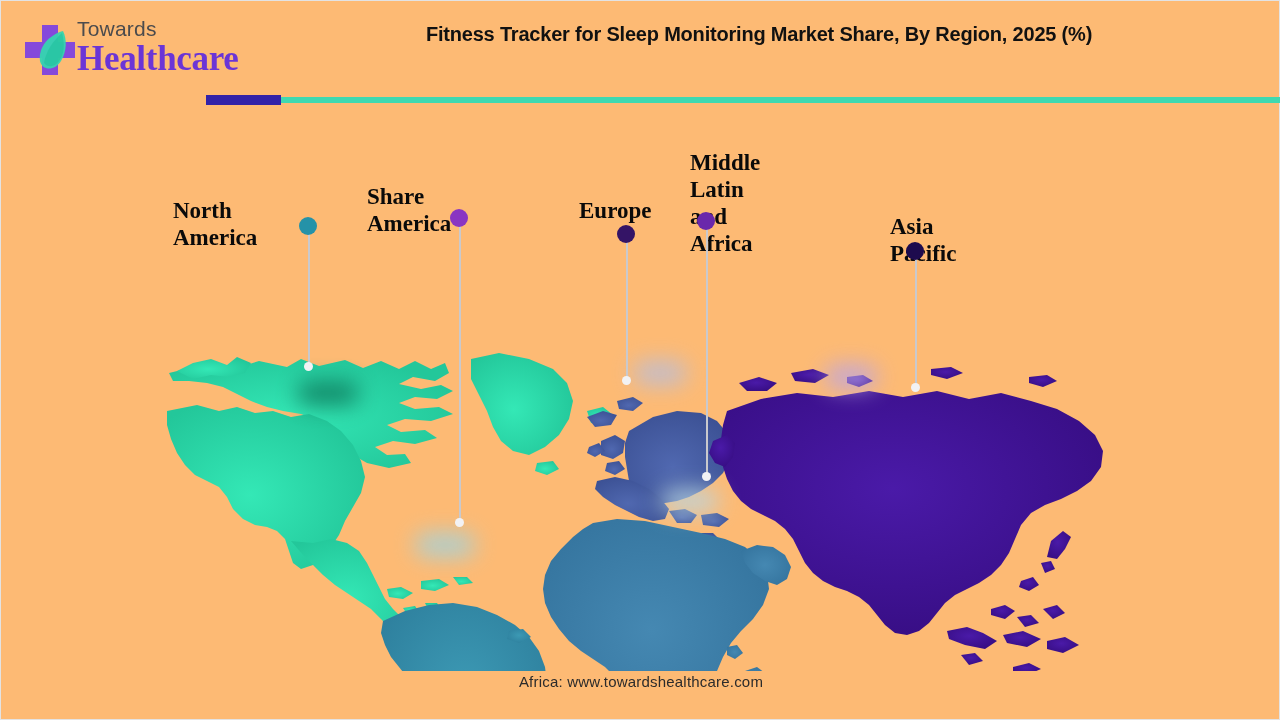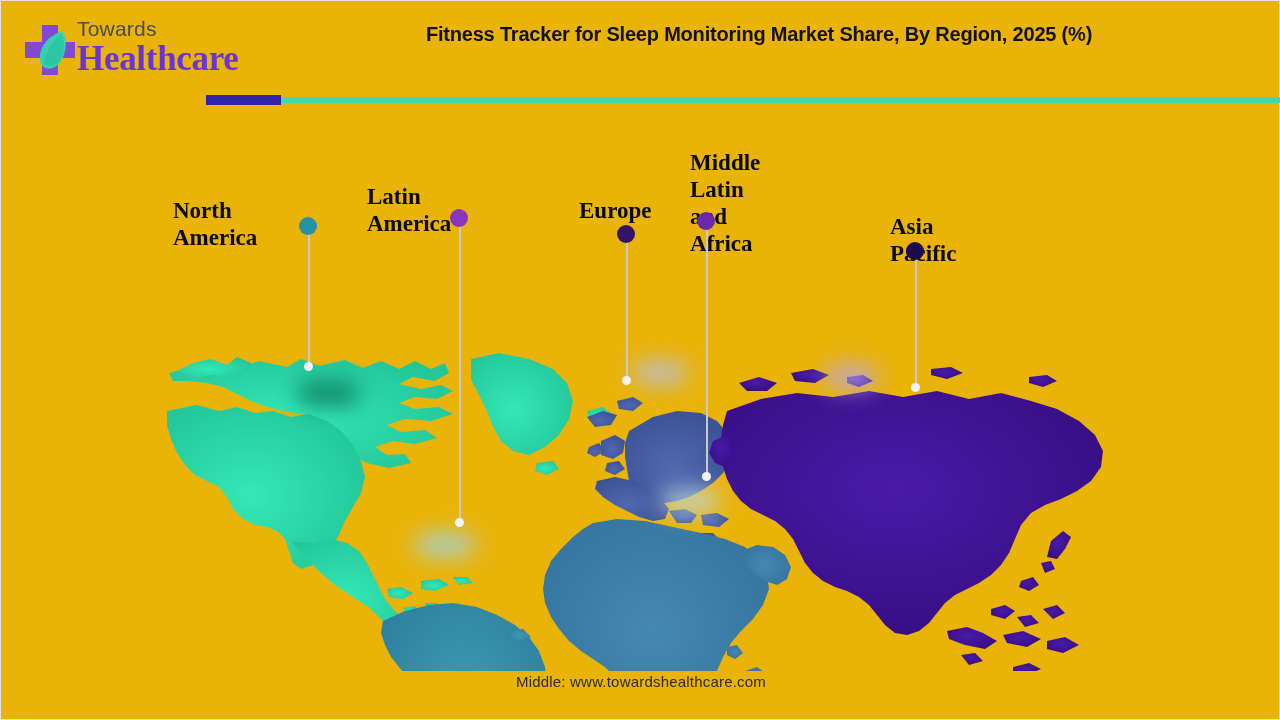--- a/index.html
+++ b/index.html
@@ -7,21 +7,21 @@
   body{
     width:1280px;height:720px;overflow:hidden;
     background:#ffffff;
     font-family:"Liberation Sans", sans-serif;
     color:#111;
   }
   #page{
     position:relative;width:1280px;height:720px;
     box-sizing:border-box;
     border:1px solid #e3e3e3;
-    background:#eab308;
+    background:#fdba74;
   }
 
   
   .logo-wrap{
     position:absolute;left:18px;top:14px;width:240px;height:72px;
   }
   .logo-mark{
     position:absolute;left:0;top:4px;width:62px;height:62px;
   }
   .logo-text{
@@ -285,21 +285,21 @@
   <div class="blob" style="left:824px;top:364px;width:52px;height:24px;background:#b9a4e8;"></div>
 
   <div class="callout">
     <div class="label" style="left:172px;top:196px;">North America</div>
     <div class="stem" style="left:307px;top:228px;height:137px;"></div>
     <div class="dot" style="left:298px;top:216px;width:18px;height:18px;background:#2592a8;"></div>
     <div class="tip" style="left:303px;top:361px;"></div>
   </div>
 
   <div class="callout">
-    <div class="label" style="left:366px;top:182px;">Latin America</div>
+    <div class="label" style="left:366px;top:182px;">Share America</div>
     <div class="stem" style="left:458px;top:220px;height:301px;"></div>
     <div class="dot" style="left:449px;top:208px;width:18px;height:18px;background:#8a35c2;"></div>
     <div class="tip" style="left:454px;top:517px;"></div>
   </div>
 
   <div class="callout">
     <div class="label" style="left:578px;top:196px;">Europe</div>
     <div class="stem" style="left:625px;top:236px;height:143px;"></div>
     <div class="dot" style="left:616px;top:224px;width:18px;height:18px;background:#341466;"></div>
     <div class="tip" style="left:621px;top:375px;"></div>
@@ -313,15 +313,15 @@
     <div class="tip" style="left:701px;top:471px;"></div>
   </div>
 
   <div class="callout">
     <div class="label" style="left:889px;top:212px;">Asia Pacific</div>
     <div class="stem" style="left:914px;top:253px;height:133px;"></div>
     <div class="dot" style="left:905px;top:241px;width:18px;height:18px;background:#1d0b4e;"></div>
     <div class="tip" style="left:910px;top:382px;"></div>
   </div>
 
-  <div class="source">Middle: www.towardshealthcare.com</div>
+  <div class="source">Africa: www.towardshealthcare.com</div>
 
 </div>
 
 </body></html>

